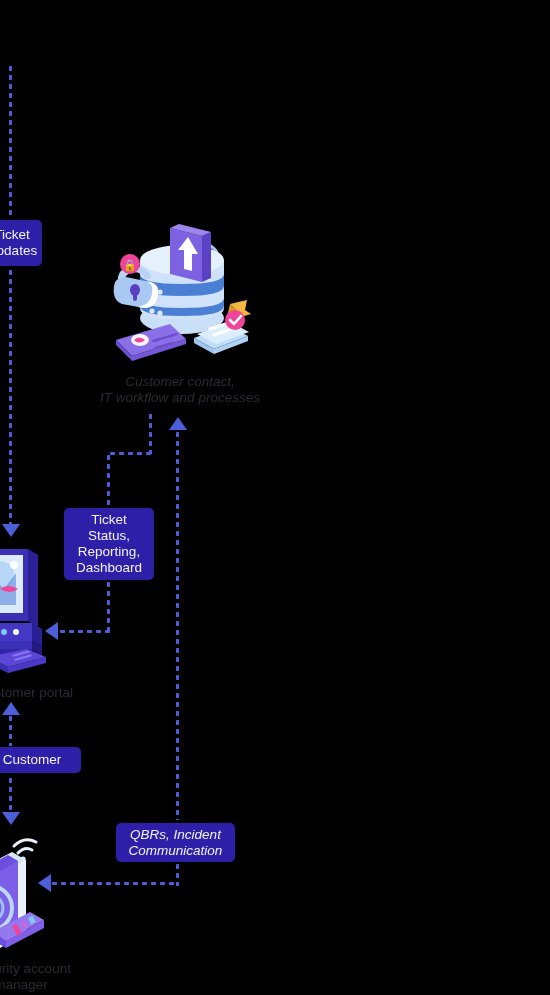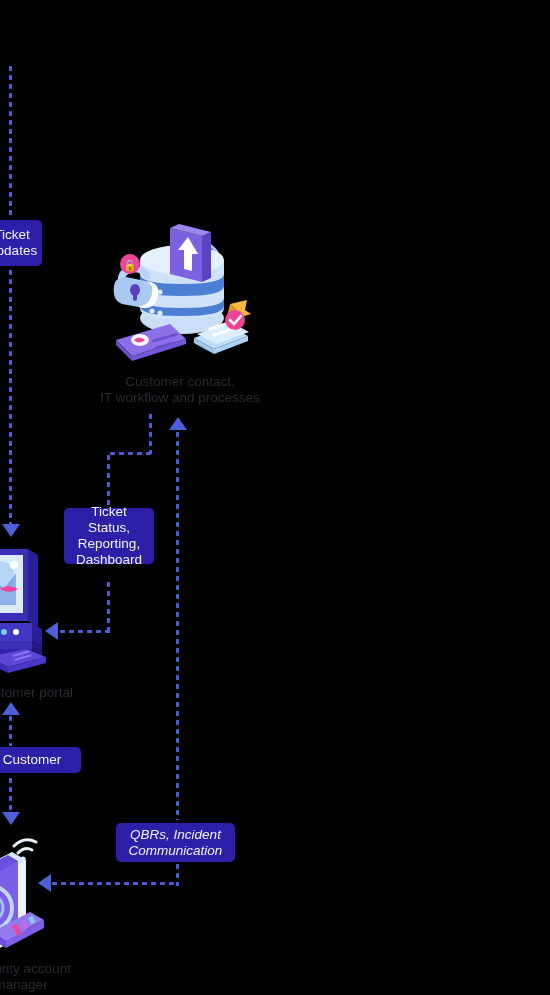--- a/index.html
+++ b/index.html
@@ -228,37 +228,37 @@
 
       <circle cx="16" cy="128" r="8" fill="#F3F7FD"></circle>
     </svg>
   </div>
 
   <div class="flowbox" style="left:-18px; top:220px; width:60px; height:46px;">
     <span>Ticket
 Updates</span>
   </div>
 
-  <div class="flowbox" style="left:64px; top:508px; width:90px; height:56px;">
+  <div class="flowbox" style="left:64px; top:508px; width:90px; height:72px;">
     <span>Ticket
 Status,
 Reporting,
 Dashboard</span>
   </div>
 
   <div class="flowbox" style="left:-32px; top:747px; width:113px; height:26px;">
     <span>to Customer</span>
   </div>
 
   <div class="flowbox" style="left:116px; top:823px; width:119px; height:39px;font-style:italic;">
     <span>QBRs, Incident
 Communication</span>
   </div>
 
-  <div class="caption" style="left:85px; top:374px; width:190px;">Customer contact,
+  <div class="caption" style="left:85px; top:374px; width:190px;font-style:italic;">Customer contact,
 IT workflow and processes</div>
 
   <div class="caption" style="left:-40px; top:685px; width:130px;">Customer portal</div>
 
   <div class="caption" style="left:-44px; top:961px; width:130px;">Security account
 manager</div>
 
 </div>
 
 </body></html>

